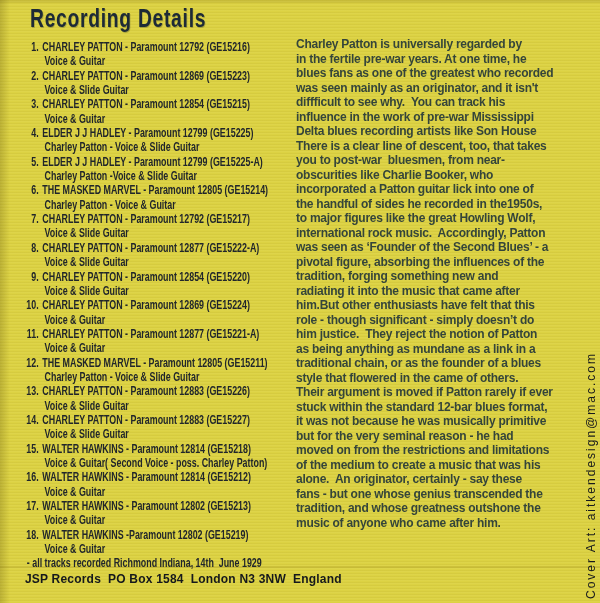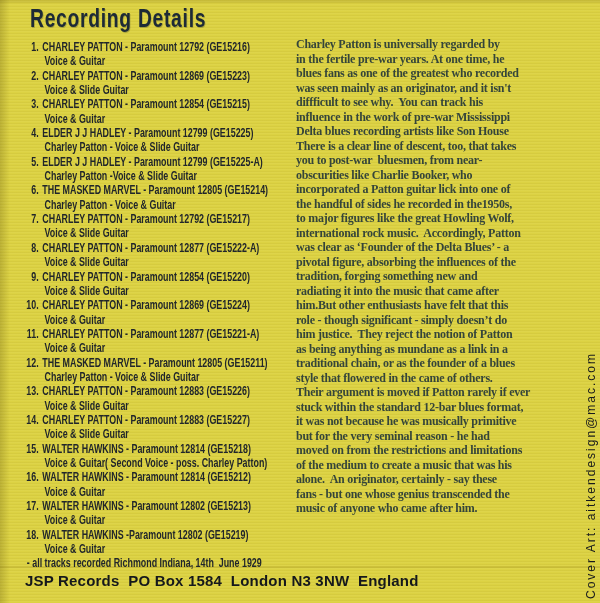--- a/index.html
+++ b/index.html
@@ -41,29 +41,29 @@
     color:#21262b;font-weight:bold;font-size:12px;line-height:14.35px;
   }
   .track{display:flex;}
   .track .num{width:36px;text-align:right;padding-right:5px;flex:none;white-space:pre;}
   .track .line1,.track .line2{white-space:pre;}
   .track .line2{margin-left:3px;}
   .footnote{margin-top:0;margin-left:20px;white-space:pre;}
 
   .essay{
     position:absolute;left:296px;top:37px;width:284px;
-    font-family:Liberation Serif, serif;font-weight:bold;
+    font-family:Liberation Sans, sans-serif;font-weight:bold;
     font-size:12px;line-height:14.5px;letter-spacing:-0.25px;
     color:#35453a;
   }
   .essay .eline{white-space:pre;}
 
   .address{
     position:absolute;left:25px;top:572px;
-    font-weight:bold;font-size:15px;color:#15181c;
+    font-weight:bold;font-size:12px;color:#15181c;
     white-space:pre;letter-spacing:0.2px;
   }
 
   .side-credit{
     position:absolute;right:2px;bottom:4px;height:300px;
     writing-mode:vertical-rl;transform:rotate(180deg);
     font-size:12px;letter-spacing:2px;color:#181a1c;
     white-space:pre;
   }
 </style>
@@ -250,21 +250,21 @@
 
   <div class="eline">incorporated a Patton guitar lick into one of</div>
 
   <div class="eline">the handful of sides he recorded in the1950s,</div>
 
   <div class="eline">to major figures like the great Howling Wolf,</div>
 
 
   <div class="eline">international rock music.  Accordingly, Patton</div>
 
-  <div class="eline">was clear as ‘Founder of the Delta Blues’ - a</div>
+  <div class="eline">was seen as ‘Founder of the Second Blues’ - a</div>
 
   <div class="eline">pivotal figure, absorbing the influences of the</div>
 
   <div class="eline">tradition, forging something new and</div>
 
   <div class="eline">radiating it into the music that came after</div>
 
   <div class="eline">him.But other enthusiasts have felt that this</div>
 
   <div class="eline">role - though significant - simply doesn’t do</div>
@@ -286,19 +286,20 @@
   <div class="eline">but for the very seminal reason - he had</div>
 
   <div class="eline">moved on from the restrictions and limitations</div>
 
   <div class="eline">of the medium to create a music that was his</div>
 
   <div class="eline">alone.  An originator, certainly - say these</div>
 
   <div class="eline">fans - but one whose genius transcended the</div>
 
+  <div class="eline">tradition, and whose greatness outshone the</div>
 
   <div class="eline">music of anyone who came after him.</div>
 </div>
 
 <div class="address">JSP Records  PO Box 1584  London N3 3NW  England</div>
 
 <div class="side-credit">Cover Art: aitkendesign@mac.com</div>
 
 </body></html>

